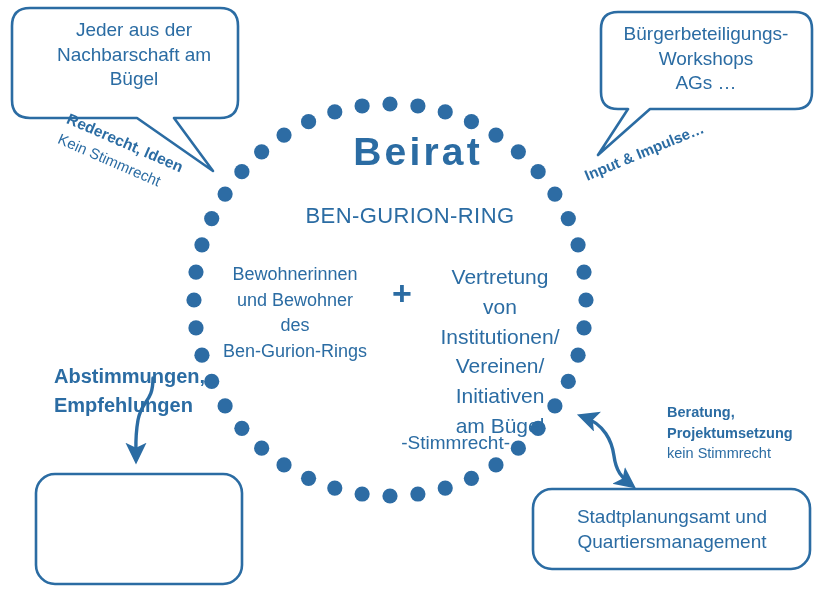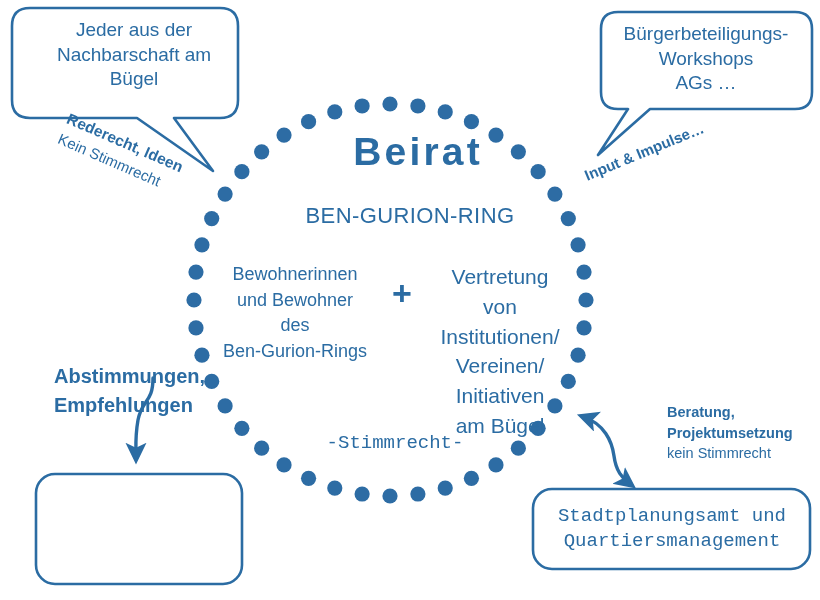--- a/index.html
+++ b/index.html
@@ -29,21 +29,21 @@
 
   
   .box-text{
     position:absolute;
     text-align:center;
     color:#2b6ca3;
     font-size:19px;
     line-height:1.33;
   }
   #box-bl-text{left:40px;top:497px;width:196px;}
-  #box-br-text{left:540px;top:504px;width:264px;font-family:Liberation Mono, monospace;}
+  #box-br-text{left:540px;top:504px;width:264px;}
 
   
   #title-beirat{
     left:0;top:129px;width:820px;text-align:center;
     font-size:39px;font-weight:700;letter-spacing:3.2px;
     color:#2b6ca3;
     padding-left:8px;
   }
   #title-sub1{
     left:0;top:176px;width:820px;text-align:center;
@@ -61,22 +61,22 @@
   }
   #col-right{
     left:420px;top:262px;width:160px;text-align:center;
     font-size:21px;line-height:1.42;color:#2b6ca3;
   }
   #plus-sign{
     left:385px;top:276px;width:34px;text-align:center;
     font-size:34px;font-weight:700;color:#2b6ca3;line-height:1;
   }
   #stimmrecht{
-    left:280px;top:432px;width:230px;text-align:center;
-    font-size:19px;color:#2b6ca3;font-family:Liberation Mono, monospace;
+    left:280px;top:432px;width:230px;text-align:right;
+    font-size:19px;color:#2b6ca3;
   }
 
   
   #ann-tl{
     left:72px;top:108px;width:200px;
     transform:rotate(23.5deg);transform-origin:0 0;
     font-size:15px;line-height:1.45;color:#2b6ca3;
   }
   #ann-tl .l1{font-weight:700;font-size:15.5px;display:block;}
   #ann-tl .l2{font-weight:400;font-size:15px;display:block;}

